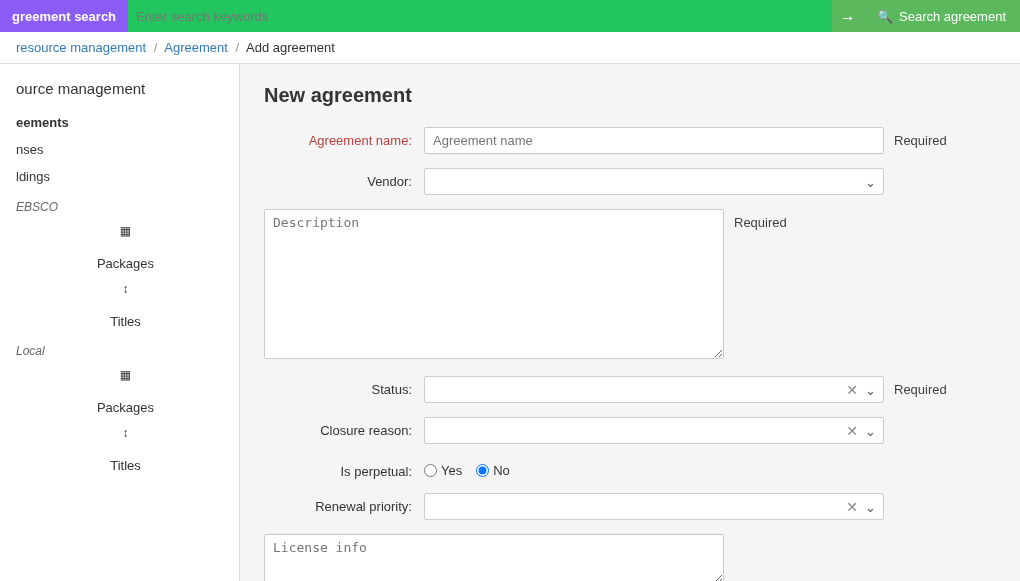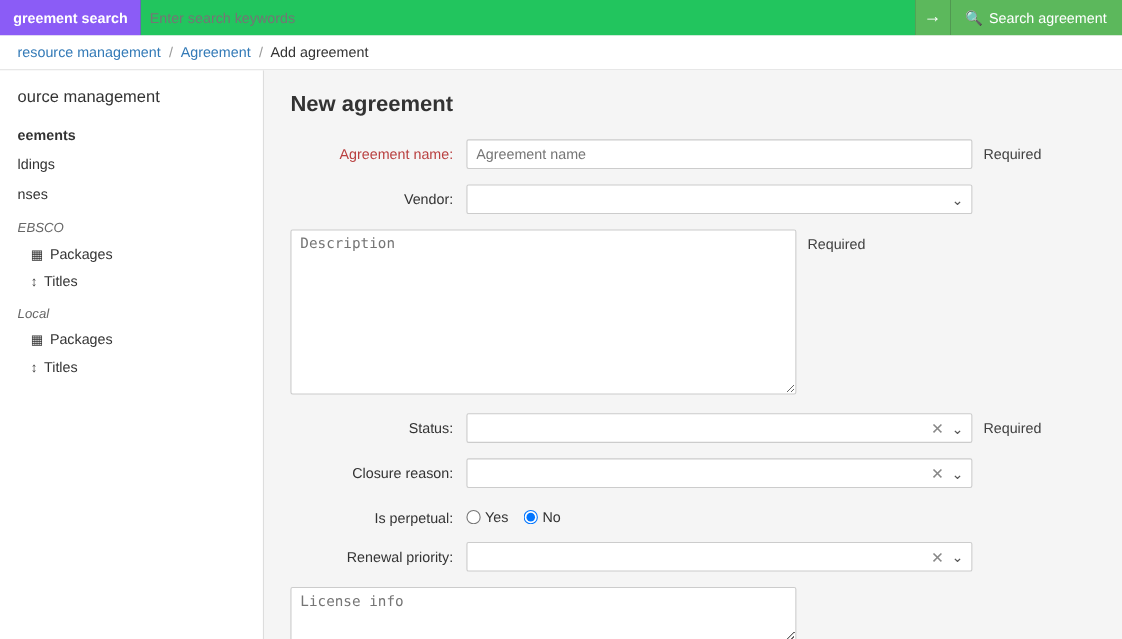--- a/index.html
+++ b/index.html
@@ -105,21 +105,22 @@
       color: #666;
       font-style: italic;
     }
     .sidebar-sub-item {
       padding: 5px 16px 5px 28px;
       cursor: pointer;
       font-size: 13px;
       color: #333;
       display: flex;
       align-items: center;
-      gap: 6px;
+      gap: 18px;
+      flex-direction: column;
     }
     .icon-packages::before { content: '▦'; font-size: 12px; }
     .icon-titles::before { content: '↕'; font-size: 12px; }
 
     
     .content {
       flex: 1;
       overflow-y: auto;
       padding: 20px 24px;
       background: #f5f5f5;
@@ -275,22 +276,22 @@
   <span class="breadcrumb-sep">/</span>
   <span>Add agreement</span>
 </div>
 
 <div class="main-layout">
 
   <div class="sidebar">
     <div class="sidebar-title">ource management</div>
 
     <div class="sidebar-item active">eements</div>
+    <div class="sidebar-item">nses</div>
     <div class="sidebar-item">ldings</div>
-    <div class="sidebar-item">nses</div>
 
     <div class="sidebar-section-label">EBSCO</div>
     <div class="sidebar-sub-item">
       <span class="icon-packages"></span>
       <span>Packages</span>
     </div>
     <div class="sidebar-sub-item">
       <span class="icon-titles"></span>
       <span>Titles</span>
     </div>

